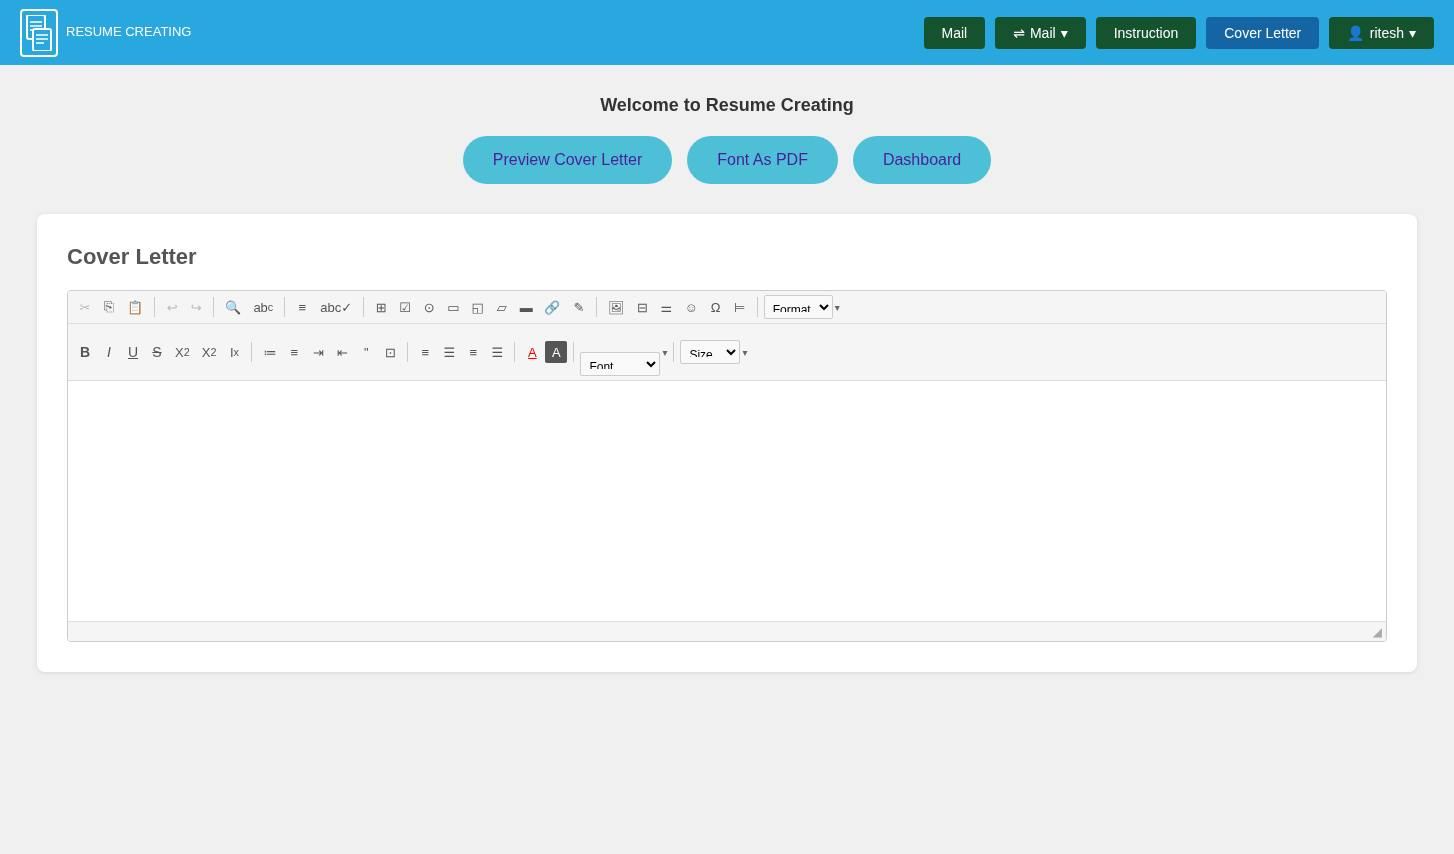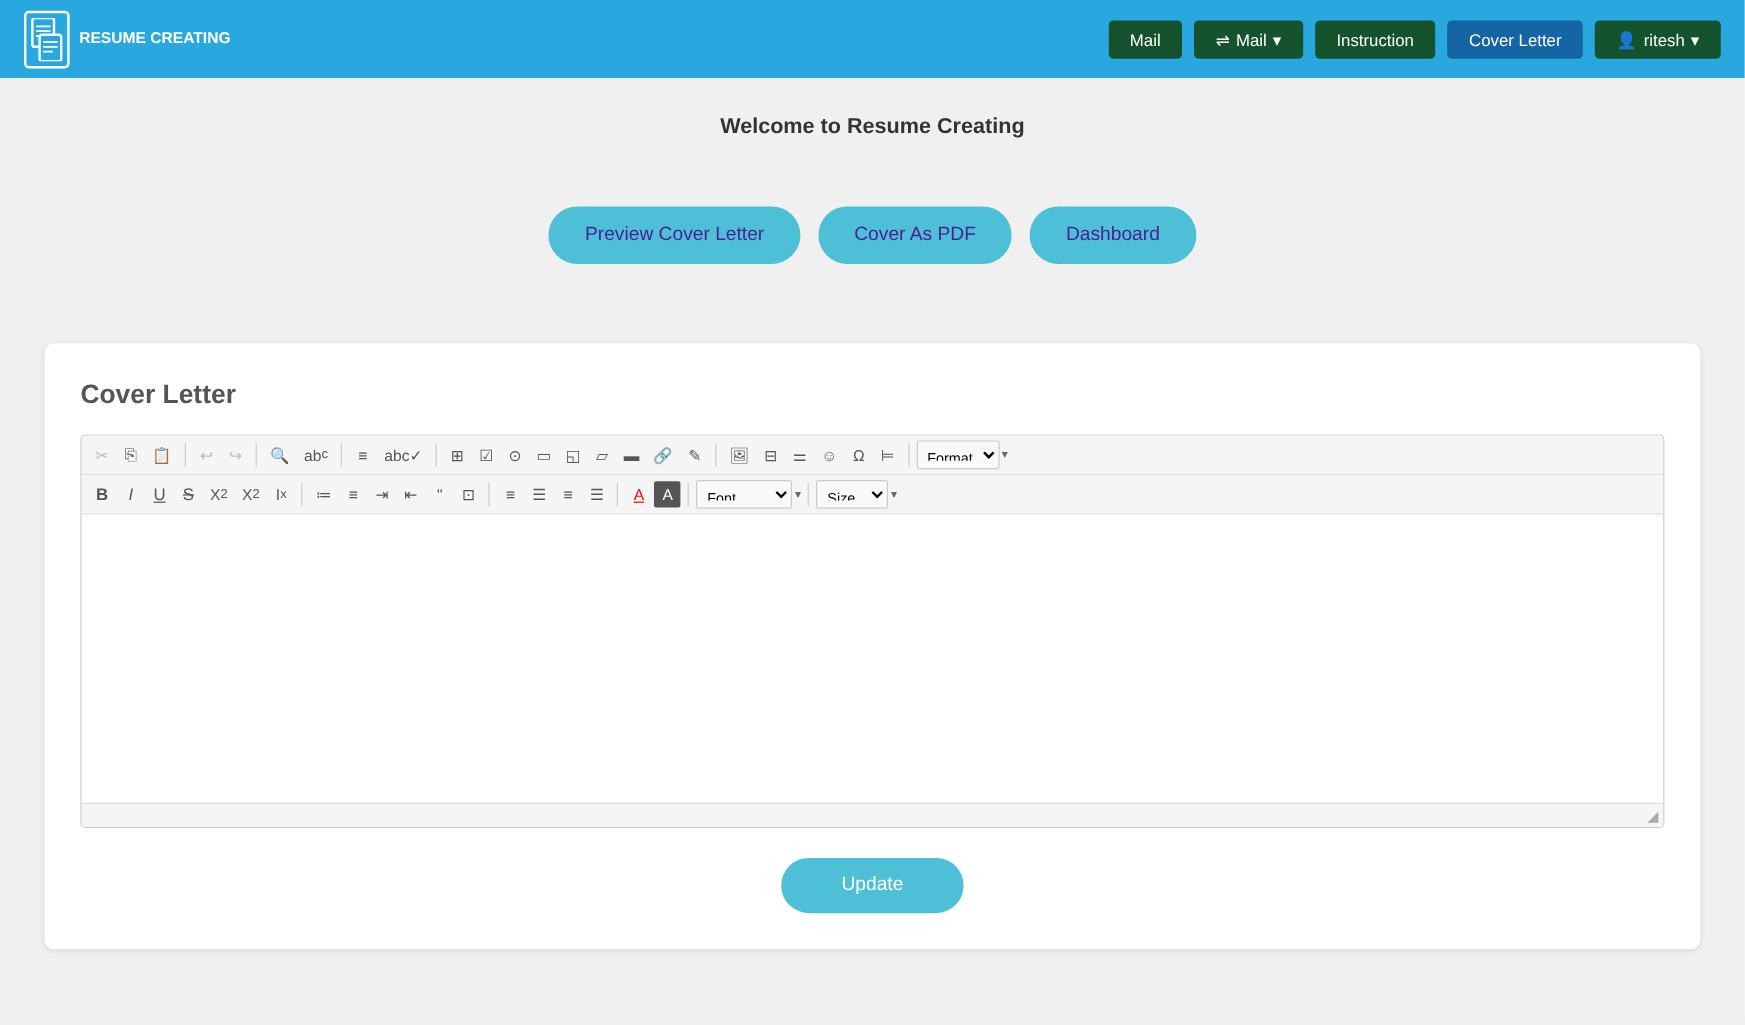--- a/index.html
+++ b/index.html
@@ -11,21 +11,21 @@
       height: 65px;
       display: flex;
       align-items: center;
       padding: 0 20px;
     }
     .logo-area {
       display: flex;
       align-items: center;
       gap: 8px;
       color: white;
-      font-weight: bold;
+      font-weight: normal;
       font-size: 13px;
       line-height: 1.2;
     }
     .logo-icon {
       width: 38px;
       height: 48px;
       border: 2px solid white;
       border-radius: 4px;
       display: flex;
       align-items: center;
@@ -54,21 +54,20 @@
       gap: 5px;
     }
     .nav-btn.active { background: #1565a5; }
 
     
     .main-content {
       padding: 30px 20px;
       display: flex;
       flex-direction: column;
       align-items: center;
-      gap: 36px;
     }
     .welcome-title {
       font-size: 18px;
       font-weight: bold;
       color: #333;
       margin-bottom: 20px;
     }
     .action-buttons {
       display: flex;
       gap: 15px;
@@ -228,21 +227,21 @@
       <span>▾</span>
     </button>
   </nav>
 </header>
 
 <div class="main-content">
   <h2 class="welcome-title">Welcome to Resume Creating</h2>
 
   <div class="action-buttons">
     <button class="action-btn">Preview Cover Letter</button>
-    <button class="action-btn">Cover As PDF</button>
+    <button class="action-btn">Font As PDF</button>
     <button class="action-btn">Dashboard</button>
   </div>
 
   <div class="cover-letter-card">
     <h3 class="card-title">Cover Letter</h3>
 
     <div class="editor-wrapper">
 
       <div class="toolbar-row1">
         <button class="tb-btn disabled" title="Cut">✂</button>
@@ -301,36 +300,35 @@
         <div class="toolbar-separator"></div>
         <button class="tb-btn" title="Align Left">≡</button>
         <button class="tb-btn" title="Align Center">☰</button>
         <button class="tb-btn" title="Align Right">≡</button>
         <button class="tb-btn" title="Justify">☰</button>
         <div class="toolbar-separator"></div>
         <button class="tb-btn" title="Font Color" style="text-decoration: underline; color: red;">A</button>
         <button class="tb-btn" title="Background Color" style="background:#555; color:white; padding: 2px 5px;">A</button>
         <div class="toolbar-separator"></div>
         <div class="format-dropdown-group">
-          <select class="tb-select" style="width: 80px;">
+          <select class="tb-select" style="width: 80px; margin-top: 24px;">
             <option>Font</option>
           </select>
           <span style="font-size:10px; color:#666;">▾</span>
         </div>
         <div class="toolbar-separator"></div>
         <div class="format-dropdown-group">
           <select class="tb-select" style="width: 60px; text-decoration: underline;">
             <option>Size</option>
           </select>
           <span style="font-size:10px; color:#666;">▾</span>
         </div>
       </div>
 
       <div class="editor-body" contenteditable="true" style=""></div>
 
       <div class="editor-statusbar">
         <span class="resize-handle">◢</span>
       </div>
     </div>
 
-    <button class="update-btn">Update</button>
   </div>
 </div>
 
 </body></html>

